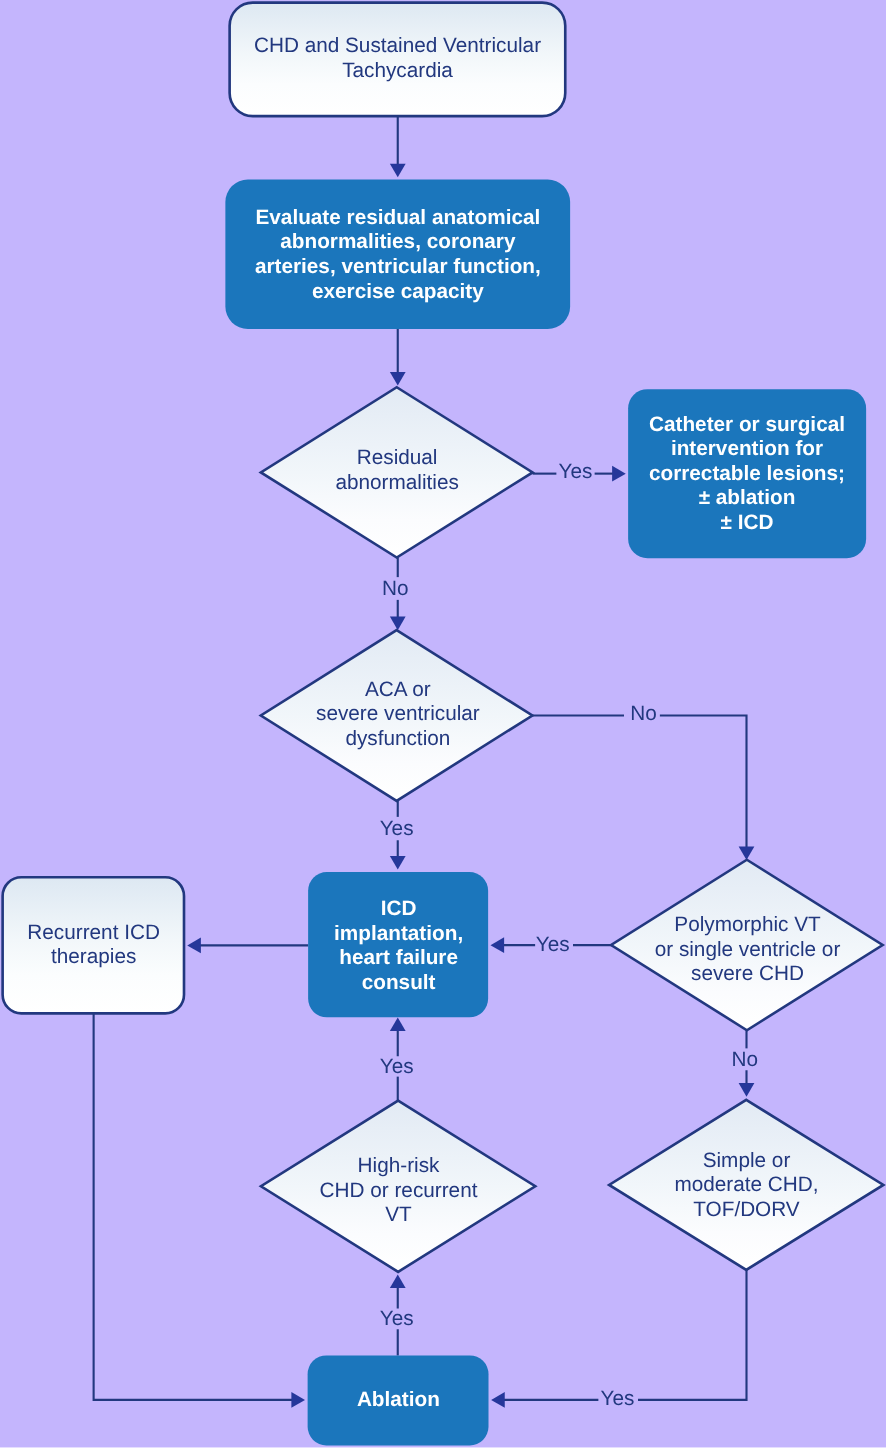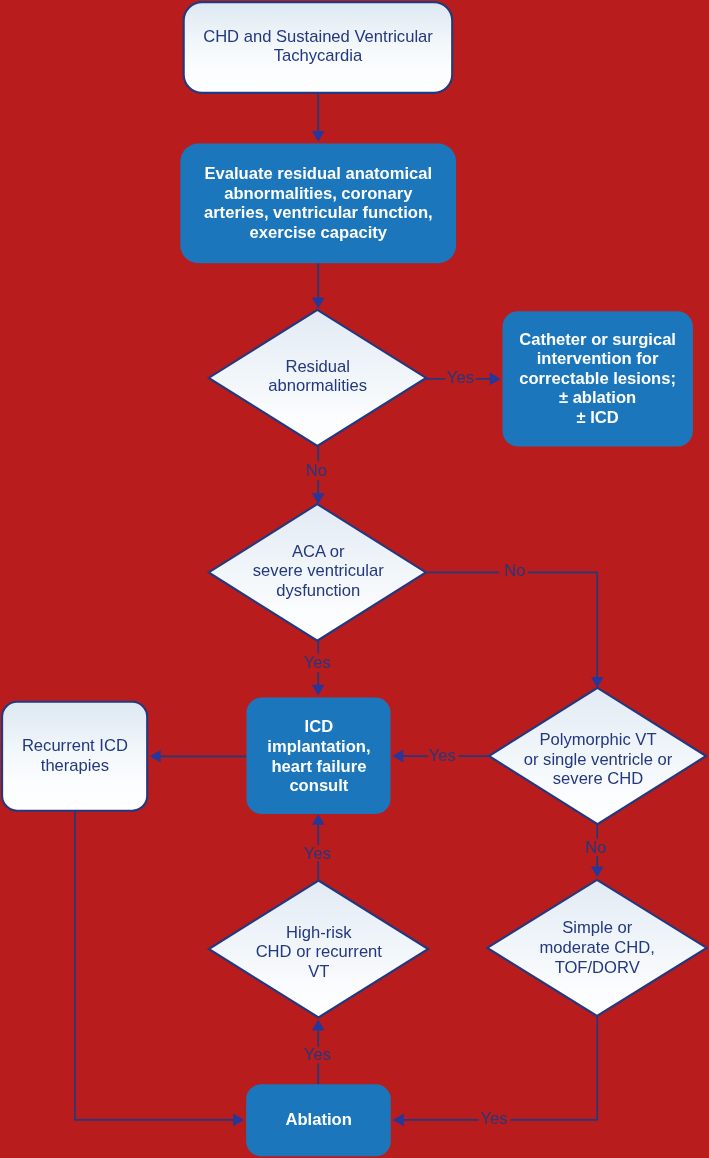--- a/index.html
+++ b/index.html
@@ -1,18 +1,18 @@
 <!DOCTYPE html>
 <html><head>
 <meta charset="utf-8">
 <title>CHD and Sustained Ventricular Tachycardia</title>
 <style>
   html,body{margin:0;padding:0;background:#ffffff;}
   body{width:709px;height:1158px;overflow:hidden;font-family:"Liberation Sans",sans-serif;}
-  #stage{position:relative;width:709px;height:1158px;background:#b91c1c;text-decoration:underline;}
+  #stage{position:relative;width:709px;height:1158px;background:#c4b5fd;text-decoration:underline;}
   svg#flowchart{position:absolute;left:0;top:0;width:709px;height:1158px;display:block;}
   svg#flowchart text{font-family:"Liberation Sans",sans-serif;font-size:16.6px;}
   .shape-light{fill:url(#gradLightRect);stroke:#22387f;stroke-width:2.1;}
   .shape-light-diamond{fill:url(#gradLightDiamond);stroke:#22387f;stroke-width:2.1;}
   .shape-dark{fill:#1b76bc;stroke:none;}
   .label-light{fill:#22387f;font-weight:400;}
   .label-dark{fill:#ffffff;font-weight:700;}
   .edge-label{fill:#22387f;font-weight:400;}
   .connector{fill:none;stroke:#22387f;stroke-width:1.7;stroke-linecap:butt;stroke-linejoin:miter;}
   .arrowhead{fill:#25379a;stroke:none;}

